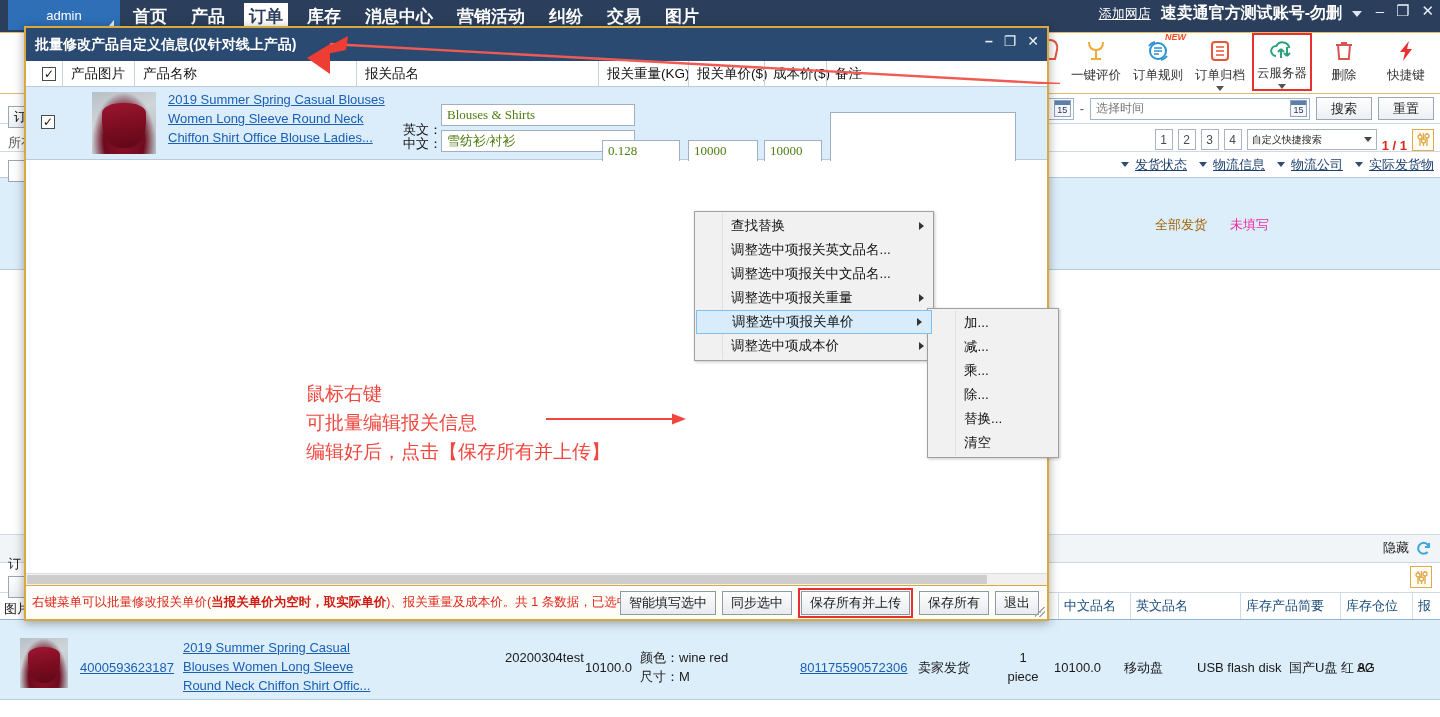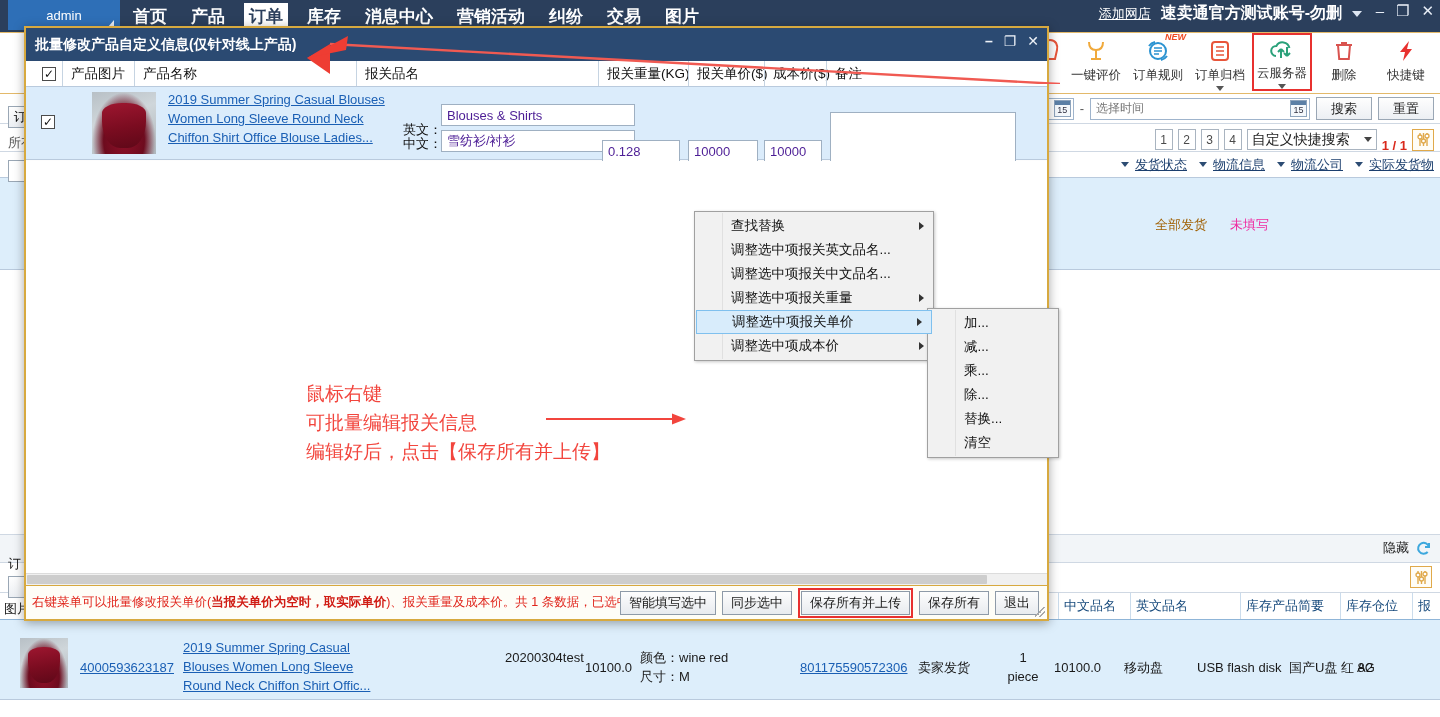--- a/index.html
+++ b/index.html
@@ -123,21 +123,21 @@
     display: flex; align-items: center; gap: 5px;
   }
   .pg-num {
     width: 18px; height: 21px; border: 1px solid #a9b4c0; background: #fff;
     font-size: 12px; display: flex; align-items: center; justify-content: center;
     color: #4a4a4a; cursor: pointer;
   }
   .quick-sel {
     width: 130px; height: 21px; border: 1px solid #a9b4c0; background: #fff;
     display: flex; align-items: center; justify-content: space-between;
-    padding: 0 4px; font-size: 14px; color: #222; cursor: pointer;
+    padding: 0 4px; font-size: 10px; color: #222; cursor: pointer;
   }
   .quick-sel .cv {
     width: 0; height: 0; border-left: 4px solid transparent;
     border-right: 4px solid transparent; border-top: 5px solid #444;
   }
   .pg-count { color: #d9291c; font-weight: bold; font-size: 13px; margin-top: 12px; }
   .col-cfg {
     width: 22px; height: 22px; border: 1px solid #e0a94a; background: #fffdf6;
     display: flex; align-items: center; justify-content: center; cursor: pointer;
   }
@@ -280,22 +280,22 @@
     position: absolute; left: 66px; top: 5px; width: 64px; height: 62px;
     background: #cfd4d8; overflow: hidden;
   }
   .dr-name {
     position: absolute; left: 142px; top: 3px; width: 218px;
     font-size: 13px; line-height: 19px;
   }
   .lbl-sm { position: absolute; font-size: 13px; color: #111; }
   .inp {
     position: absolute; border: 1px solid #9fb0c2; background: #fff;
-    font-size: 13px; color: #4c1d95; padding: 2px 5px; height: 22px;
-    display: flex; align-items: center;
+    font-size: 13px; color: #4d7c0f; padding: 2px 5px; height: 22px;
+    display: flex; align-items: center; font-family: Liberation Serif, serif;
   }
   .inp.area { height: 55px; align-items: flex-start; }
 
   .dlg-body {
     position: absolute; left: 0; top: 133px; width: 1021px; height: 424px;
     background: #ffffff;
   }
   .dlg-scroll-h {
     position: absolute; left: 0; bottom: 0; width: 1021px; height: 12px;
     background: #f0f0f0; border-top: 1px solid #dcdcdc;

